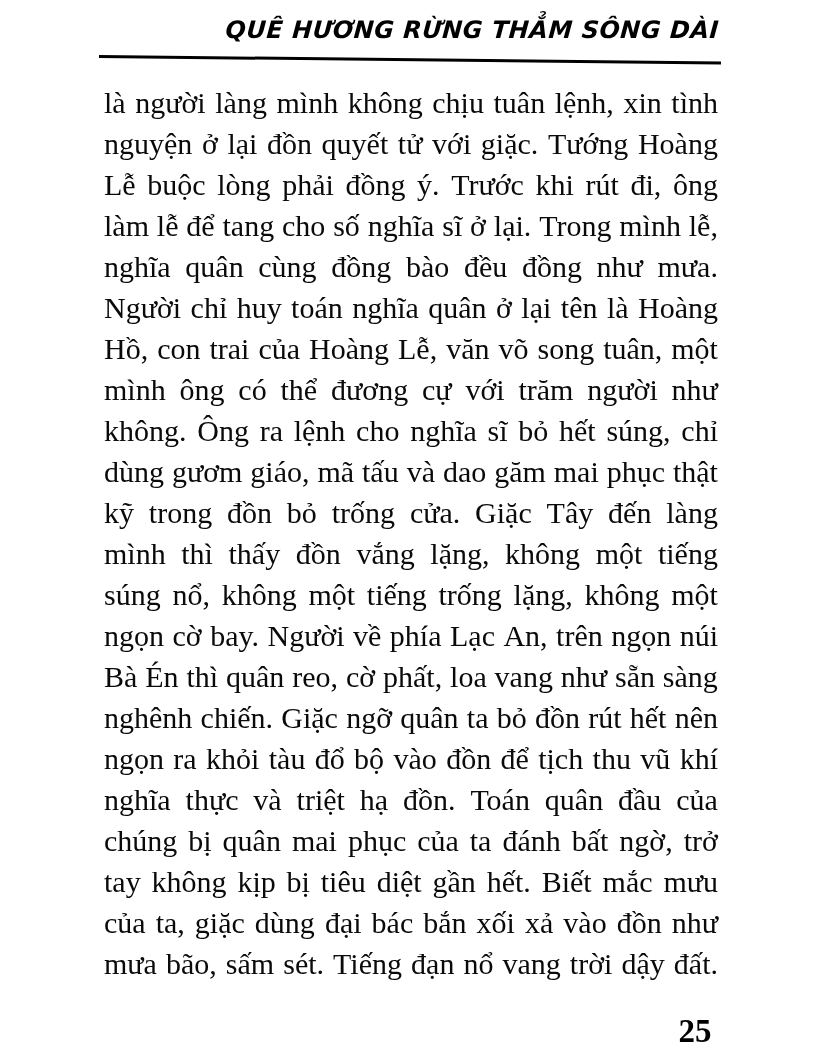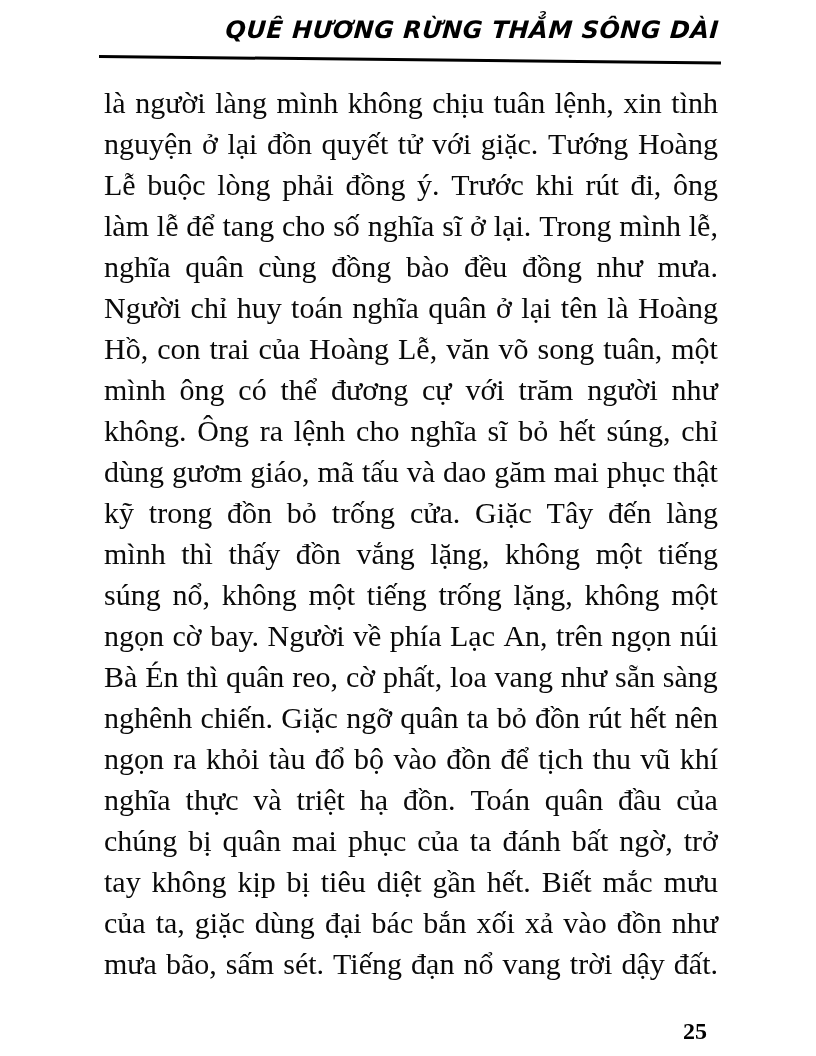--- a/index.html
+++ b/index.html
@@ -59,21 +59,21 @@
   }
   .jline span { flex: 0 0 auto; }
   .page-number {
     position: absolute;
     top: 1016px;
     left: 672px;
     width: 46px;
     text-align: center;
     font-family: "Liberation Serif", serif;
     font-weight: bold;
-    font-size: 24px;
+    font-size: 33px;
     line-height: 30px;
   }
 </style>
 </head>
 <body>
 
 <div class="page">
 
   <div class="running-head">QUÊ HƯƠNG RỪNG THẲM SÔNG DÀI</div>
 

